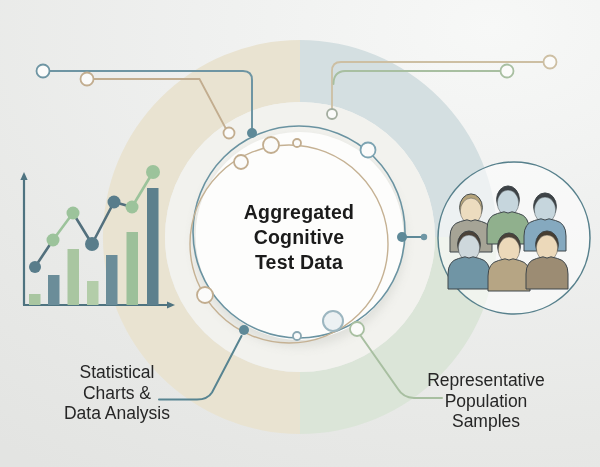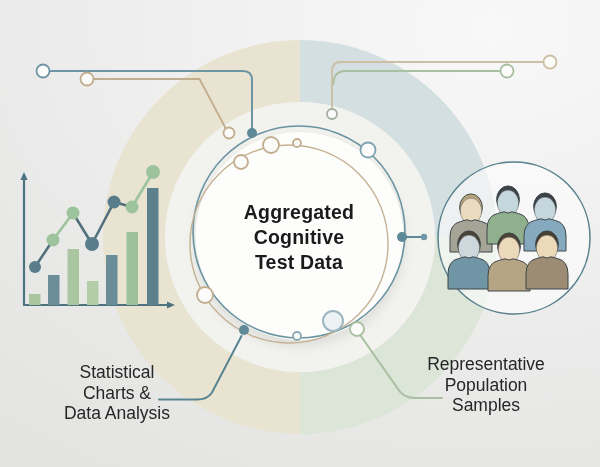--- a/index.html
+++ b/index.html
@@ -9,21 +9,21 @@
     font-family:"Liberation Sans", sans-serif;
   }
   #art{position:absolute;left:0;top:0;}
   .label{position:absolute;text-align:center;white-space:pre-line;}
   .label-center{
     left:214px;top:200px;width:170px;
     font-size:19.5px;line-height:25px;font-weight:700;color:#1b1b1b;letter-spacing:.2px;
   }
   .label-side{font-size:17.5px;line-height:20.5px;font-weight:400;color:#262626;}
   .label-left{left:32px;top:362px;width:170px;}
-  .label-right{left:392px;top:354px;width:188px;}
+  .label-right{left:392px;top:370px;width:188px;}
 </style>
 </head>
 <body>
 
 <div id="stage">
   <svg id="art" width="600" height="467" viewBox="0 0 600 467">
     <defs>
       <filter id="soft" x="-30%" y="-30%" width="160%" height="160%">
         <feGaussianBlur stdDeviation="5"></feGaussianBlur>
       </filter>

